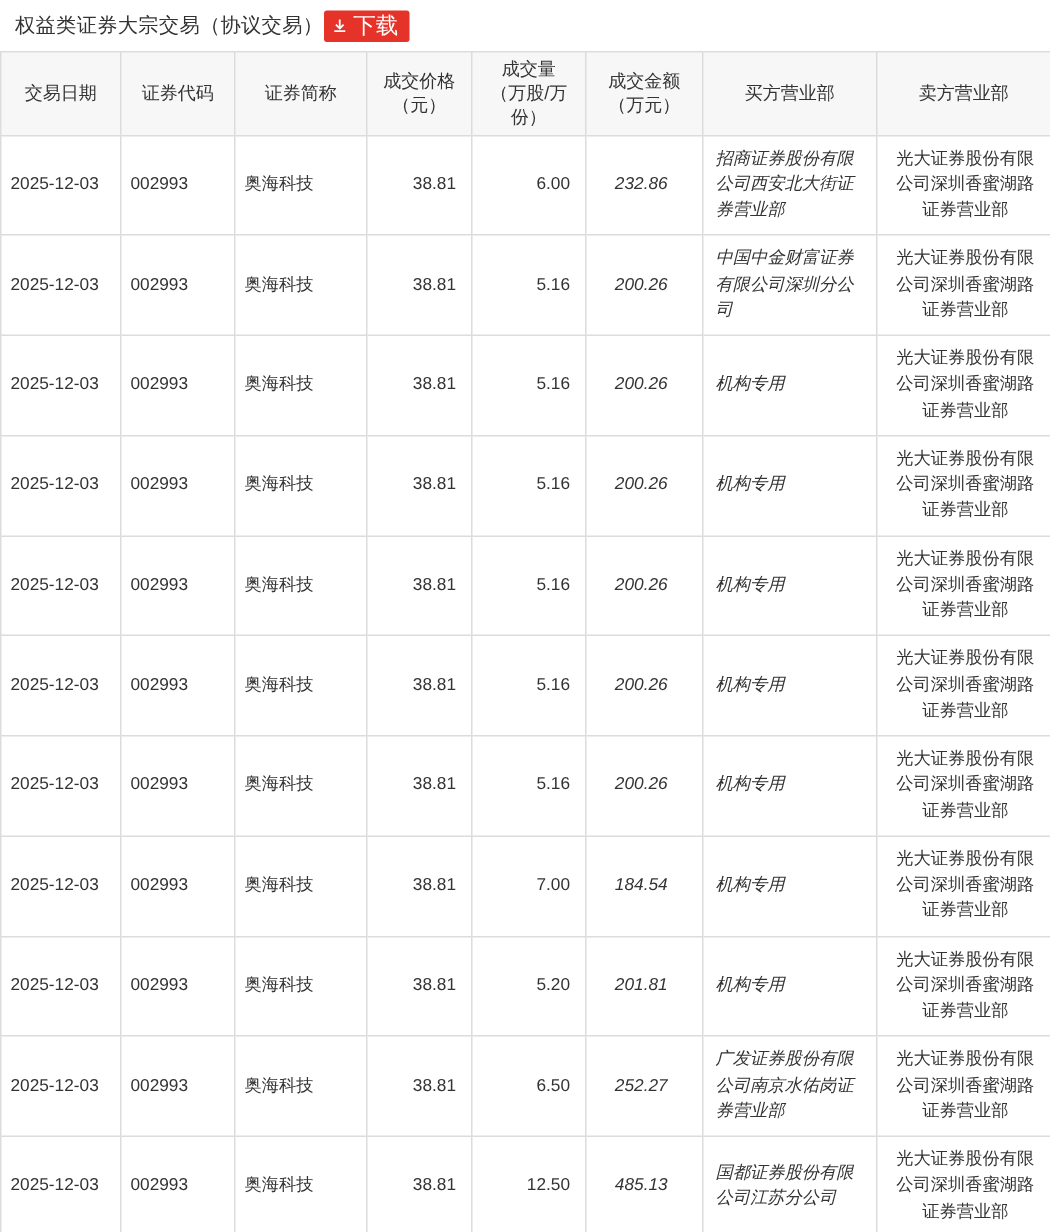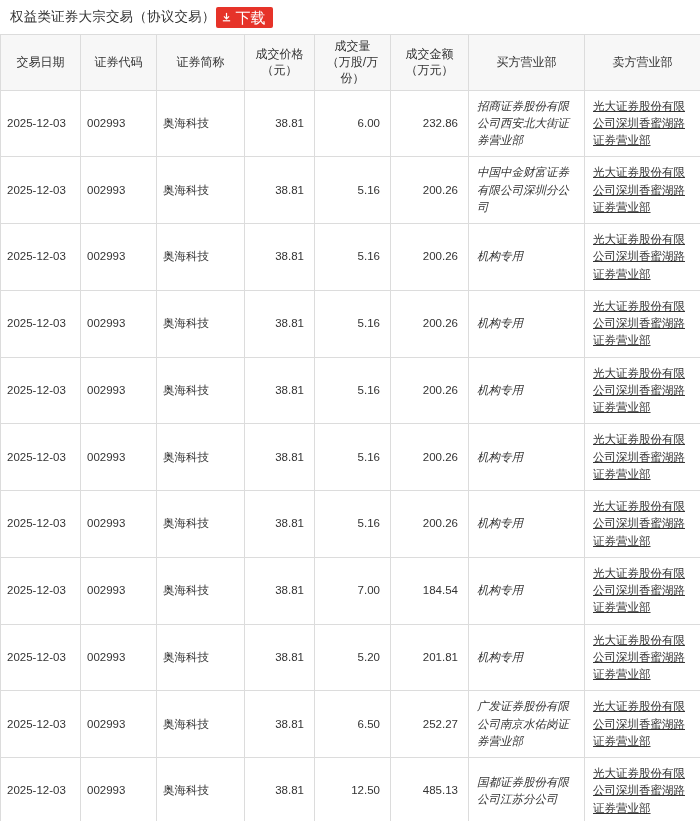--- a/index.html
+++ b/index.html
@@ -71,23 +71,23 @@
     padding: 7px 6px;
     height: 57px;
     line-height: 1.5;
     box-sizing: border-box;
   }
   td.c-date   { text-align: left;   padding-left: 6px; }
   td.c-code   { text-align: left; }
   td.c-name   { text-align: left; }
   td.c-price  { text-align: right;  padding-right: 10px; }
   td.c-vol    { text-align: right;  padding-right: 10px; }
-  td.c-amt    { text-align: right;  padding-right: 10px; }
+  td.c-amt    { text-align: center;  padding-right: 10px; font-style: italic; }
   td.c-buyer  { text-align: left;   padding-left: 8px; font-style: italic; }
-  td.c-seller { text-align: left;   padding-left: 8px; text-decoration: underline; }
+  td.c-seller { text-align: center;   padding-left: 8px; }
 
   col.w-date   { width: 80px; }
   col.w-code   { width: 76px; }
   col.w-name   { width: 88px; }
   col.w-price  { width: 70px; }
   col.w-vol    { width: 76px; }
   col.w-amt    { width: 78px; }
   col.w-buyer  { width: 116px; }
   col.w-seller { width: 116px; }
 </style>

